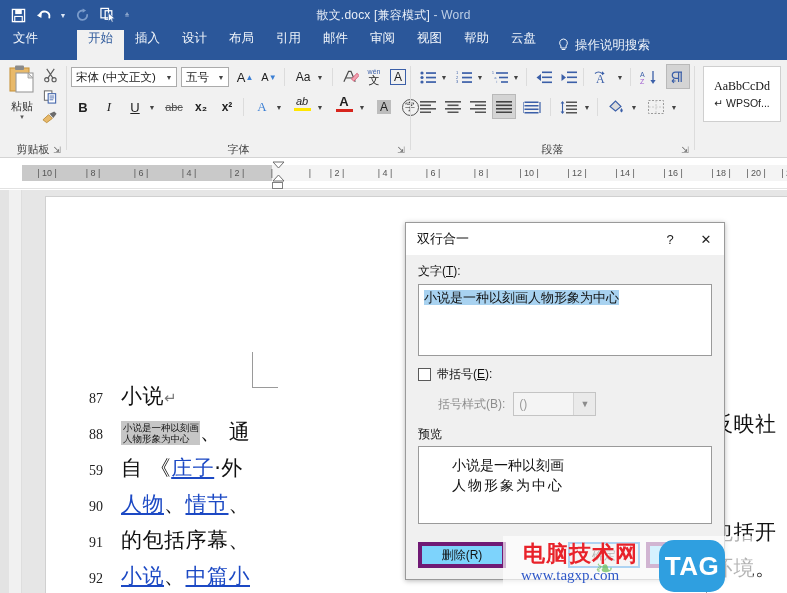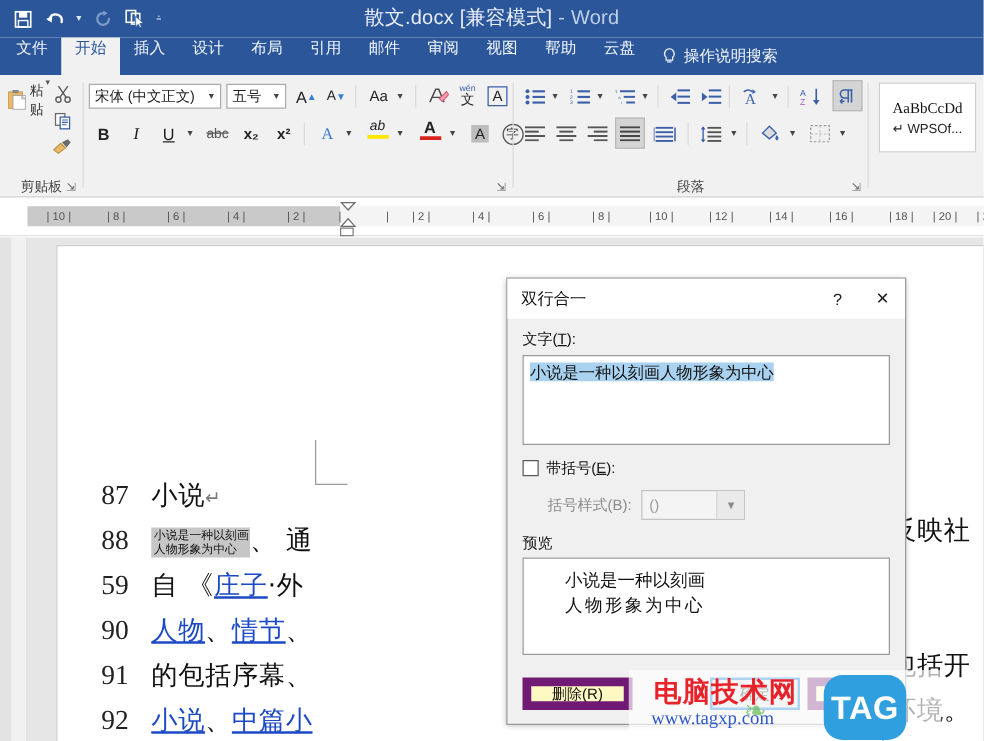--- a/index.html
+++ b/index.html
@@ -16,35 +16,35 @@
     position:absolute; left:0; top:0; width:787px; height:30px;
     background:#2b579a; color:#fff;
   }
   .qat{ position:absolute; left:6px; top:0; height:30px; display:flex; align-items:center; gap:2px;}
   .qat-btn{ width:24px; height:24px; display:flex; align-items:center; justify-content:center;
     color:#fff; font-size:14px; line-height:1; }
   .qat-btn.dim{ color:#7b9ccb; }
   .qat-caret{ font-size:7px; color:#dce6f4; width:10px; display:flex; align-items:center; justify-content:center;}
   .title-text{
     position:absolute; left:0; top:0; width:787px; height:30px; line-height:30px;
-    text-align:center; font-size:16px; color:#e8eef7; letter-spacing:.2px;
+    text-align:center; font-size:12px; color:#e8eef7; letter-spacing:.2px;
   }
   .title-text .dim{ color:#bfd0e6; }
 
   
   .tabstrip{
     position:absolute; left:0; top:30px; width:787px; height:30px;
     background:#2b579a; color:#fff; font-size:12.5px;
   }
   .tabs{ display:flex; align-items:stretch; height:30px; padding-left:2px;}
   .tab{
     padding:0 11px; display:flex; align-items:flex-start; height:30px;
     color:#f2f6fb; white-space:nowrap;
   }
-  .tab.active{ background:#f1f1f1; color:#2b579a; }
+  .tab.active{ background:#f1f1f1; color:#2b579a;margin-left:28px; }
   .tell-me{ display:flex; align-items:center; gap:5px; padding-left:10px; color:#f2f6fb; }
   .bulb{ width:13px; height:14px; }
 
   
   .ribbon{
     position:absolute; left:0; top:60px; width:787px; height:98px;
     background:#f1f1f1; border-bottom:1px solid #d4d4d4;
   }
   .grp{ position:absolute; top:0; height:98px; }
   .grp-label{
@@ -53,21 +53,21 @@
   }
   .grp-dialog{
     position:absolute; bottom:3px; right:4px; width:10px; height:10px;
     color:#666; font-size:9px; line-height:10px; text-align:center;
   }
   .grp-sep{ position:absolute; top:6px; width:1px; height:84px; background:#dcdcdc; }
 
   
   .clip{ left:0; width:66px; }
   .paste-btn{ position:absolute; left:4px; top:4px; width:36px; height:64px;
-    display:flex; }
+    display:flex; flex-direction:column; align-items:center; }
   .paste-label{ font-size:11px; color:#333; margin-top:1px; }
   .paste-caret{ font-size:7px; color:#555; line-height:6px;}
   .clip-mini{ position:absolute; width:20px; height:19px; display:flex; align-items:center; justify-content:center; font-size:13px;}
 
   
   .fontg{ left:67px; width:343px; }
   .fbox{ position:absolute; border:1px solid #ababab; background:#fff; height:20px;
     display:flex; align-items:center; font-size:11.5px; color:#222; }
   .fbox .v{ padding-left:4px; flex:1; overflow:hidden; white-space:nowrap; }
   .fbox .dd{ width:14px; text-align:center; font-size:7px; color:#444; }
@@ -109,21 +109,21 @@
   
   .doc-area{ position:absolute; left:0; top:190px; width:787px; height:403px; background:#e6e6e6; overflow:hidden;}
   .page{ position:absolute; left:46px; top:7px; width:741px; height:396px; background:#fff; box-shadow:0 0 0 1px #d0d0d0; }
   .left-rail{ position:absolute; left:0; top:0; width:22px; height:403px; background:#f1f1f1; border-right:1px solid #dedede;}
   .rail-strip{ position:absolute; left:0; top:0; width:9px; height:403px; background:#e3e3e3;}
   .margin-mark{ position:absolute; border-left:1px solid #9a9a9a; border-bottom:1px solid #9a9a9a;
      width:26px; height:36px; }
 
   .docline{ position:absolute; left:0; width:741px; height:36px; display:flex; align-items:baseline; }
   .lnum{ width:75px; text-align:right; padding-right:18px;
-     font-family:"Liberation Serif","DejaVu Serif",serif; font-size:22px; color:#222; }
+     font-family:"Liberation Serif","DejaVu Serif",serif; font-size:14px; color:#222; }
   .dtext{ font-family:"DejaVu Sans","Liberation Sans",sans-serif; font-size:21px; color:#111;
      white-space:nowrap; letter-spacing:.5px; }
   .dtext .lk{ color:#1c49c4; text-decoration:underline; }
   .pilcrow{ color:#7a7a7a; font-size:15px; }
 
   .twoline{
     display:inline-block; background:#c6c6c6; color:#111;
     font-size:9.5px; line-height:11px; vertical-align:-3px;
     font-family:"DejaVu Sans","Liberation Sans",sans-serif;
     padding:1px 1px 1px 2px; letter-spacing:0;
@@ -158,21 +158,21 @@
      font-size:9px; color:#8b8b8b; background:#eaeaea; border-left:1px solid #d4d4d4;}
   .prev-label{ font-size:12px; color:#111; margin-top:10px; }
   .preview{
     height:78px; background:#fff; border:1px solid #9a9a9a; margin-top:3px;
     padding:8px 0 0 33px;
   }
   .pv-line{ font-family:"DejaVu Sans","Liberation Sans",sans-serif; font-size:14px; color:#111; line-height:20px; white-space:nowrap;}
   .pv-line.sp{ letter-spacing:2px; }
   .btnrow{ position:absolute; left:12px; right:12px; bottom:11px; height:26px; }
   .btn{
-    position:absolute; height:26px; border:7px solid #701a75; background:#fef9c3;
+    position:absolute; height:26px; border:4px solid #701a75; background:#7dd3fc;
     font-size:12px; color:#111; display:flex; align-items:center; justify-content:center;
   }
   .btn.default{ border:2px solid #0078d7; background:#e1e1e1; }
 
   
   .wm{ position:absolute; left:503px; top:534px; width:284px; height:59px; }
   .wm-ghost{
     position:absolute; left:0; top:2px; width:250px; height:52px; background:rgba(255,255,255,.68);
   }
   .wm-cn{
@@ -387,20 +387,21 @@
       <span style="font-size:13px; line-height:14px; color:#222; font-weight:bold;">A</span>
       <span style="display:block; width:17px; height:3px; background:#d7251d;"></span>
     </div>
     <div class="caret" style="left:290px; top:36px;">▼</div>
     <div class="ficon" style="left:305px; top:36px; width:24px;">
       <span style="background:#bdbdbd; padding:0 3px; font-size:12px;">A</span>
     </div>
     <div class="ficon" style="left:331px; top:36px; width:24px;">
       <span style="border:1.2px solid #555; border-radius:50%; width:17px; height:17px; display:flex; align-items:center; justify-content:center; font-size:10px;">字</span>
     </div>
+    <div class="grp-label">字体</div>
     <div class="grp-dialog">⇲</div>
   </div>
   <div class="grp-sep" style="left:410px;"></div>
 
   <div class="grp parag">
     <div class="picon" style="left:6px; top:6px; width:22px;">
       <svg width="17" height="13" viewBox="0 0 17 13">
         <circle cx="2" cy="2" r="1.6" fill="#3b5fa8"></circle>
           <rect x="6" y="1.2" width="10" height="1.7" fill="#3b5fa8"></rect>
         <circle cx="2" cy="6.5" r="1.6" fill="#3b5fa8"></circle>

